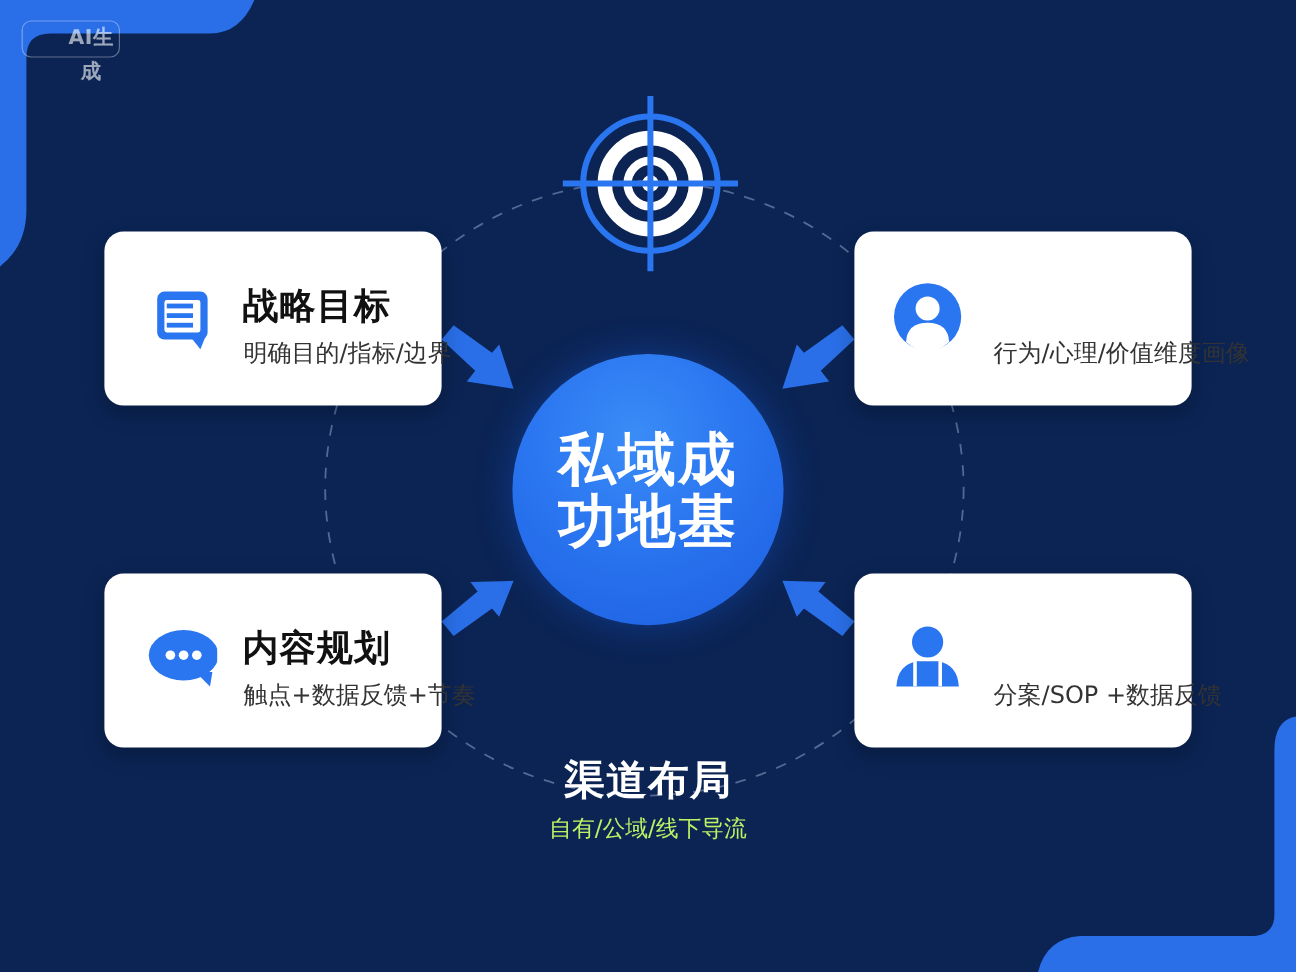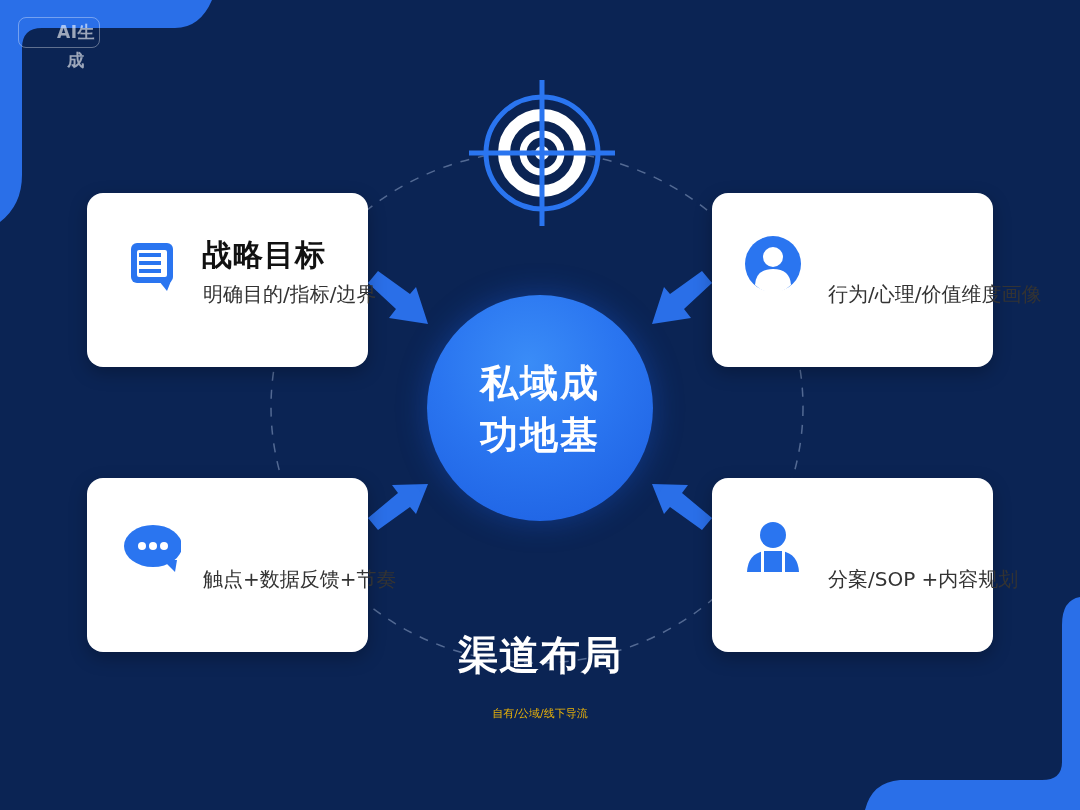--- a/index.html
+++ b/index.html
@@ -16,49 +16,49 @@
     }
     .badge {
       position: absolute; left: 18px; top: 17px; width: 82px; height: 31px;
       border: 1.5px solid rgba(255,255,255,0.35); border-radius: 8px;
       box-sizing: border-box; color: rgba(255,255,255,0.6);
       font-size: 17px; line-height: 28px; text-align: center; font-weight: bold;
       letter-spacing: 0.5px;
       padding-left: 34px;
     }
     .card {
-      position: absolute; width: 281px; height: 174px; background: #ffffff;
+      position: absolute; width: 281px; height: 145px; background: #ffffff;
       border-radius: 16px; box-shadow: 0 6px 18px rgba(0,0,0,0.25);
     }
     .card .icon { position: absolute; left: 36px; top: 44px; width: 58px; height: 58px; }
     .card .title {
       position: absolute; left: 115px; top: 42px; font-size: 30px; font-weight: bold;
       color: #111111; letter-spacing: 1px; white-space: nowrap;
     }
     .card .sub {
       position: absolute; left: 116px; top: 88px; font-size: 20px; color: #333333;
       white-space: nowrap;
     }
     .center-circle {
       position: absolute; left: 427px; top: 295px; width: 226px; height: 226px;
       border-radius: 50%;
       background: radial-gradient(circle at 45% 30%, #3a8cf7 0%, #2a75f0 45%, #1c5ee0 100%);
       box-shadow: 0 0 30px rgba(30,100,240,0.35);
     }
     .center-text {
       position: absolute; left: 0; top: 62px; width: 226px; text-align: center;
-      color: #ffffff; font-size: 38px; font-weight: bold; line-height: 52px; letter-spacing: 2px;
+      color: #ffffff; font-size: 48px; font-weight: bold; line-height: 52px; letter-spacing: 2px;
     }
     .bottom-title {
       position: absolute; left: 440px; top: 628px; width: 200px; text-align: center;
-      color: #ffffff; font-size: 40px; font-weight: bold; letter-spacing: 1px;
+      color: #ffffff; font-size: 34px; font-weight: bold; letter-spacing: 1px;
     }
     .bottom-sub {
       position: absolute; left: 440px; top: 678px; width: 200px; text-align: center;
-      color: #eab308; font-size: 11px; margin-top: 28px;
+      color: #bef264; font-size: 19px;
     }
   </style>
 </head>
 <body>
 
 <div class="canvas">
 
   <svg class="corner-tl" width="1080" height="810" viewBox="0 0 1080 810">
 
     <path d="M0 0 H212 Q200 28 175 28 H42 Q22 28 22 48 V175 Q22 205 0 222 Z" fill="#2a6fe8"></path>
@@ -123,31 +123,32 @@
   </div>
 
   <div class="card" style="left:87px; top:478px;">
     <svg class="icon" viewBox="0 0 58 58" style="left:36px; top:44px;">
       <ellipse cx="30" cy="24" rx="29" ry="21" fill="#2a75f0"></ellipse>
       <polygon points="40,38 54,38 52,50" fill="#2a75f0"></polygon>
       <circle cx="19" cy="24" r="4" fill="#ffffff"></circle>
       <circle cx="30" cy="24" r="4" fill="#ffffff"></circle>
       <circle cx="41" cy="24" r="4" fill="#ffffff"></circle>
     </svg>
+    <div class="title">内容规划</div>
     <div class="sub">触点+数据反馈+节奏</div>
   </div>
 
   <div class="card" style="left:712px; top:478px;">
     <svg class="icon" viewBox="0 0 58 58" style="left:32px; top:42px;">
       <circle cx="29" cy="15" r="13" fill="#2a75f0"></circle>
       <path d="M3 52 Q4 34 20 31 L38 31 Q54 34 55 52 Z" fill="#2a75f0"></path>
       <rect x="17" y="31" width="3" height="21" fill="#ffffff"></rect>
       <rect x="38" y="31" width="3" height="21" fill="#ffffff"></rect>
     </svg>
-    <div class="sub">分案/SOP +内容规划</div>
+    <div class="sub">分案/SOP +数据反馈</div>
   </div>
 
   <div class="center-circle">
     <div class="center-text">
       <div>私域成</div>
       <div>功地基</div>
     </div>
   </div>
 
   <div class="bottom-title">渠道布局</div>

